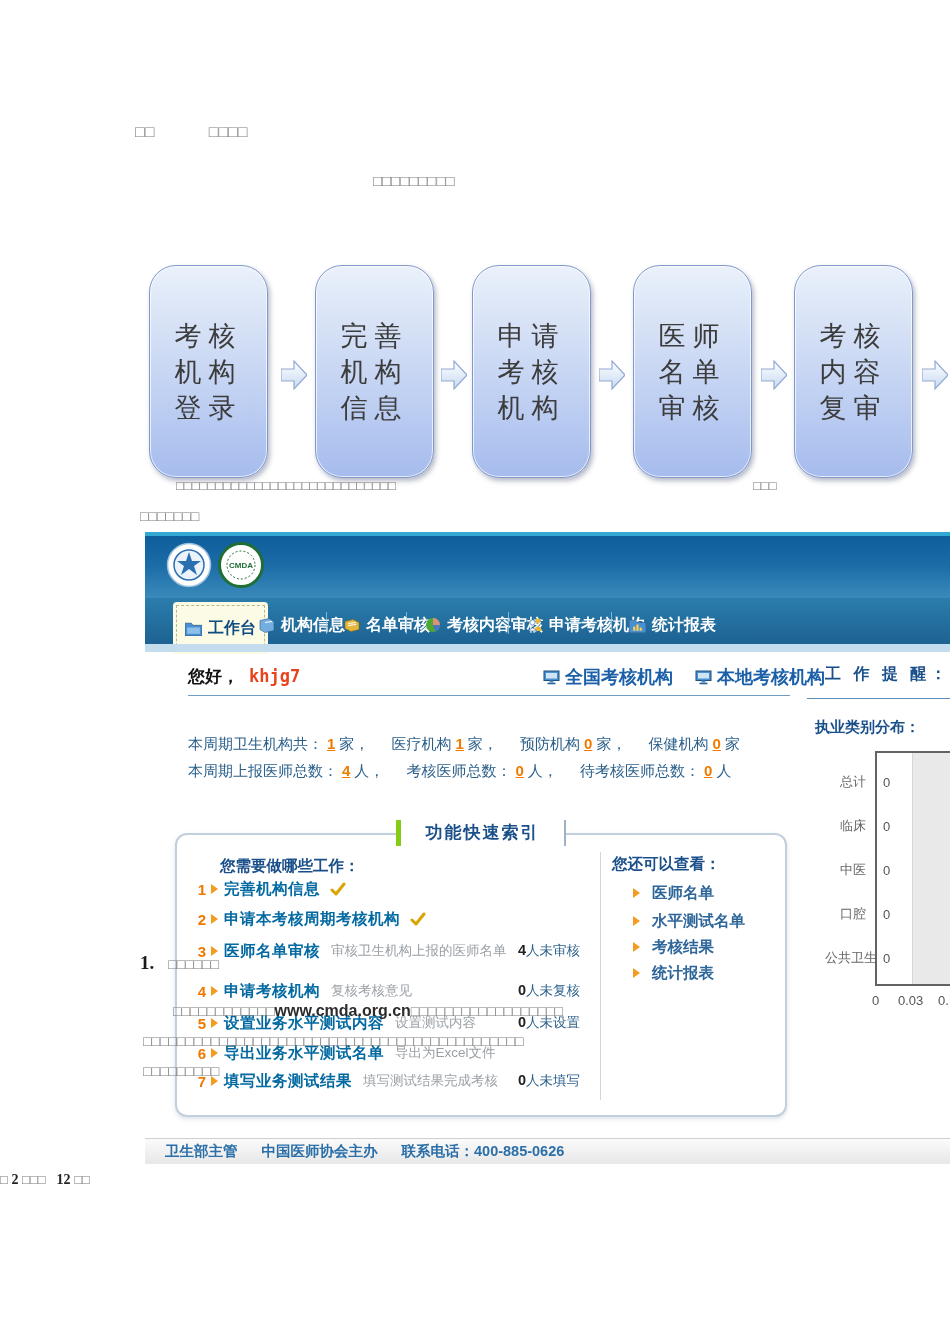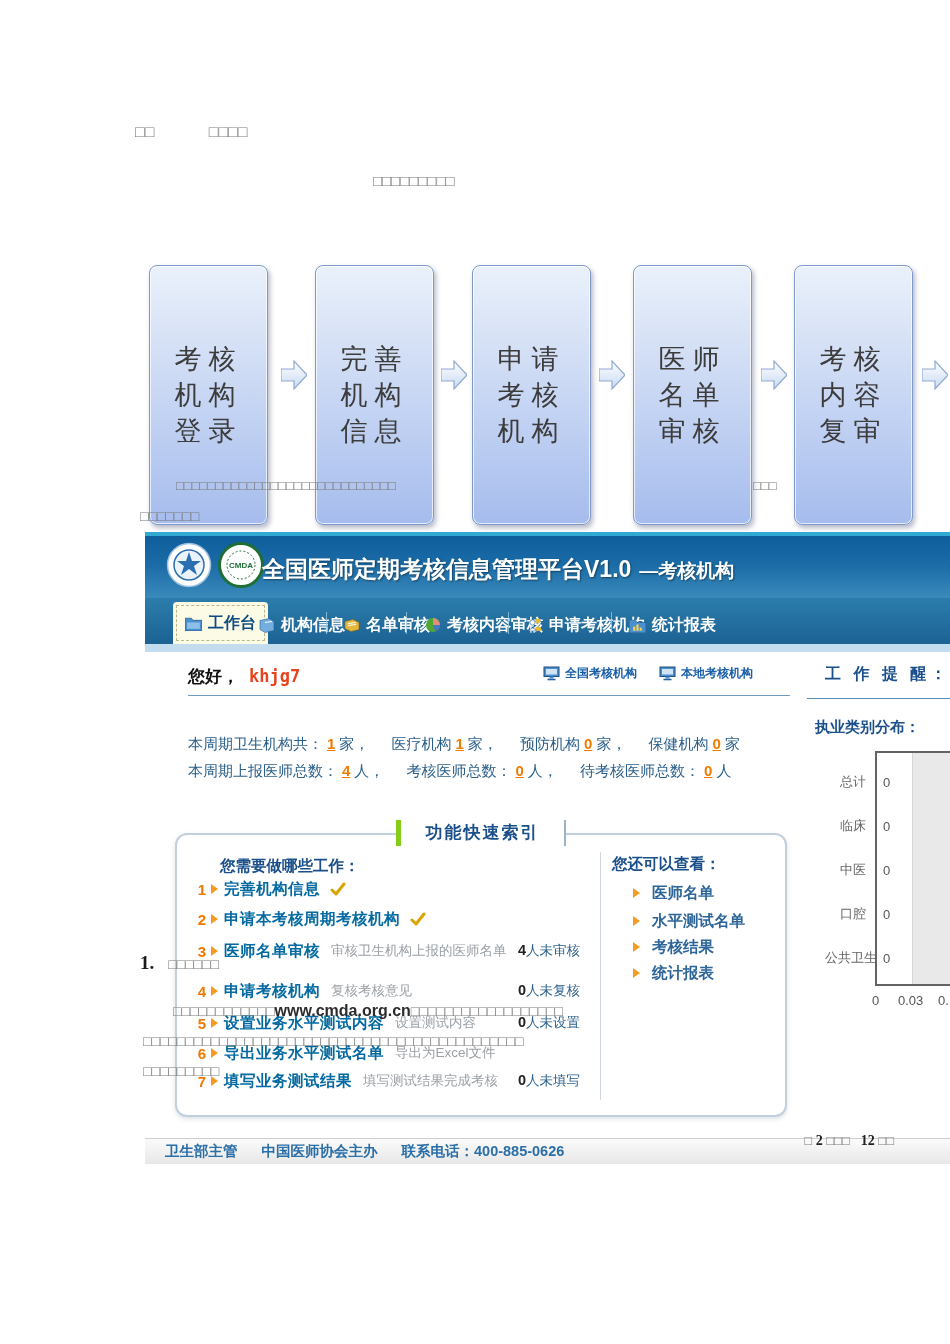--- a/index.html
+++ b/index.html
@@ -14,51 +14,51 @@
   .doc-title { top:172px; left:373px; font-size:15px; }
   .doc-caption { top:478px; left:176px; font-size:13px; }
   .doc-caption-tail { top:478px; left:753px; font-size:13px; }
   .doc-para { top:508px; left:140px; font-size:14px; }
   .doc-list { top:952px; left:140px; font-family:"Liberation Serif", serif; font-weight:bold; font-size:19px; color:#1a1a1a; z-index:9; }
   .doc-list .tofu { font-family:"Liberation Sans", sans-serif; font-weight:normal; font-size:14px; margin-left:14px; }
   .ol1 { top:1002px; left:173px; font-size:14px; z-index:9; }
   .ol1 .url { color:#2b2b2b; font-weight:bold; font-size:16px; letter-spacing:0; }
   .ol2 { top:1033px; left:143px; font-size:14px; z-index:9; }
   .ol3 { top:1063px; left:143px; font-size:14px; z-index:9; }
-  .page-footer { top:1133px; left:0; width:894px; text-align:right; font-size:13px; color:#6f6f6f; z-index:9; }
+  .page-footer { top:1172px; left:0; width:824px; text-align:left; font-size:13px; color:#6f6f6f; z-index:9; }
   .page-footer b { color:#222; font-size:14px; font-family:"Liberation Serif", serif; }
 
   
-  .fc-box { width:119px; height:260px; border-radius:8px; border:1px solid #8099cb;
+  .fc-box { width:119px; height:213px; border-radius:27px; border:1px solid #8099cb;
     background:linear-gradient(180deg,#eaf1fb 0%,#d7e2f6 28%,#b9cbf1 72%,#a6bced 100%);
     box-shadow:2px 3px 5px rgba(90,100,130,.45), inset 0 0 0 1px rgba(255,255,255,.7);
     display:flex; align-items:center; justify-content:center; text-align:left;
     font-family:"DejaVu Serif","Liberation Serif",serif; font-size:27px; color:#3c3c3c;
     line-height:36px; letter-spacing:7px; white-space:pre-line; }
   .fc-arrow { width:26px; height:36px; }
 
   
   .shot { left:145px; top:532px; width:805px; height:634px; background:#fff; z-index:1; }
   .topline { left:0; top:0; width:815px; height:4px; background:#31a9d2; }
   .hd { left:0; top:4px; width:815px; height:62px;
     background:linear-gradient(180deg,#0d5e9b 0%,#1a6ba6 45%,#3a8abb 100%); }
   .hd-title { left:117px; top:18px; color:#fff; font-weight:bold; font-size:23px; text-shadow:1px 1px 2px rgba(0,0,0,.45); white-space:nowrap; }
   .hd-title .sfx { font-size:19px; margin-left:8px; }
   .tabbar { left:0; top:66px; width:815px; height:46px; background:linear-gradient(180deg,#2b7dab 0%,#1c6293 100%); }
   .tab { position:absolute; top:8px; height:38px; display:flex; align-items:center; gap:6px;
     color:#fff; font-weight:bold; font-size:16px; padding:0 12px; white-space:nowrap; }
-  .tab.active { top:4px; height:42px; background:#fcfbe6; border-radius:4px 4px 0 0; color:#0f4c81;
+  .tab.active { top:4px; height:52px; background:#fcfbe6; border-radius:4px 4px 0 0; color:#0f4c81;
     outline:1px dashed #b9b78e; outline-offset:-4px; }
   .tab-div { position:absolute; top:14px; width:1px; height:22px; background:rgba(160,205,230,.75); }
   .strip { left:0; top:112px; width:815px; height:8px; background:#c3ddee; }
 
   .greet { left:43px; top:133px; font-size:17px; font-weight:bold; color:#111; }
   .greet .uname { color:#e8431c; font-family:"DejaVu Sans Mono","Liberation Mono",monospace; margin-left:10px; }
   .hd-links { left:398px; top:133px; display:flex; gap:22px; align-items:center; }
-  .hd-link { display:flex; gap:5px; align-items:center; color:#1a5fa8; font-weight:bold; font-size:12px; }
+  .hd-link { display:flex; gap:5px; align-items:center; color:#1a5fa8; font-weight:bold; font-size:18px; }
   .greet-div { left:43px; top:163px; width:602px; height:0; border-top:1.5px solid #6f9cc0; }
 
   .inforow { font-size:15px; color:#2a5f8a; white-space:nowrap; }
   .inforow .red { color:#e03a10; font-weight:bold; font-size:15.5px; }
   .inforow .num { color:#ef7c00; font-weight:bold; text-decoration:underline; margin:0 4px; }
   .inforow .seg { margin-right:18px; }
 
   .panel { left:30px; top:301px; width:612px; height:284px; border:2px solid #c2d0de; border-radius:12px;
     box-shadow:0 2px 4px rgba(120,140,160,.25); background:#fff; }
   .panel-title { left:251px; top:288px; width:170px; height:26px; background:#fff; text-align:center;
@@ -152,23 +152,20 @@
       <svg class="abs" style="left:21px;top:6px;" width="46" height="46" viewBox="0 0 46 46">
         <circle cx="23" cy="23" r="21.5" fill="#fff" stroke="#9cc0dd" stroke-width="1.5"></circle>
         <circle cx="23" cy="23" r="15" fill="#eaf3fc" stroke="#2a6fb0" stroke-width="1.5"></circle>
         <path d="M23 10 L26 19 L35 19 L28 24 L31 33 L23 27 L15 33 L18 24 L11 19 L20 19 Z" fill="#2a6fb0"></path>
       </svg>
       <svg class="abs" style="left:73px;top:6px;" width="46" height="46" viewBox="0 0 46 46">
         <circle cx="23" cy="23" r="21.5" fill="#fff" stroke="#1f6e34" stroke-width="3"></circle>
         <circle cx="23" cy="23" r="14" fill="none" stroke="#1f6e34" stroke-width="1" stroke-dasharray="2,2"></circle>
         <text x="23" y="26" text-anchor="middle" font-size="8" font-weight="bold" fill="#1f6e34">CMDA</text>
       </svg>
-      <div class="abs hd-title">
-        <span>全国医师定期考核信息管理平台V1.0</span><span class="sfx">—考核机构</span>
-      </div>
     </div>
 
     <div class="abs tabbar">
       <div class="tab active" style="left:28px;">
         <svg width="17" height="15" viewBox="0 0 16 14">
             <path d="M0 2h6l1.5 2H16v10H0z" fill="#4a8fd0" stroke="#1d4f7a" stroke-width=".6"></path>
             <path d="M2 6h12v6H2z" fill="#8cc0e8"></path>
           </svg>
         <span>工作台</span>
       </div>

